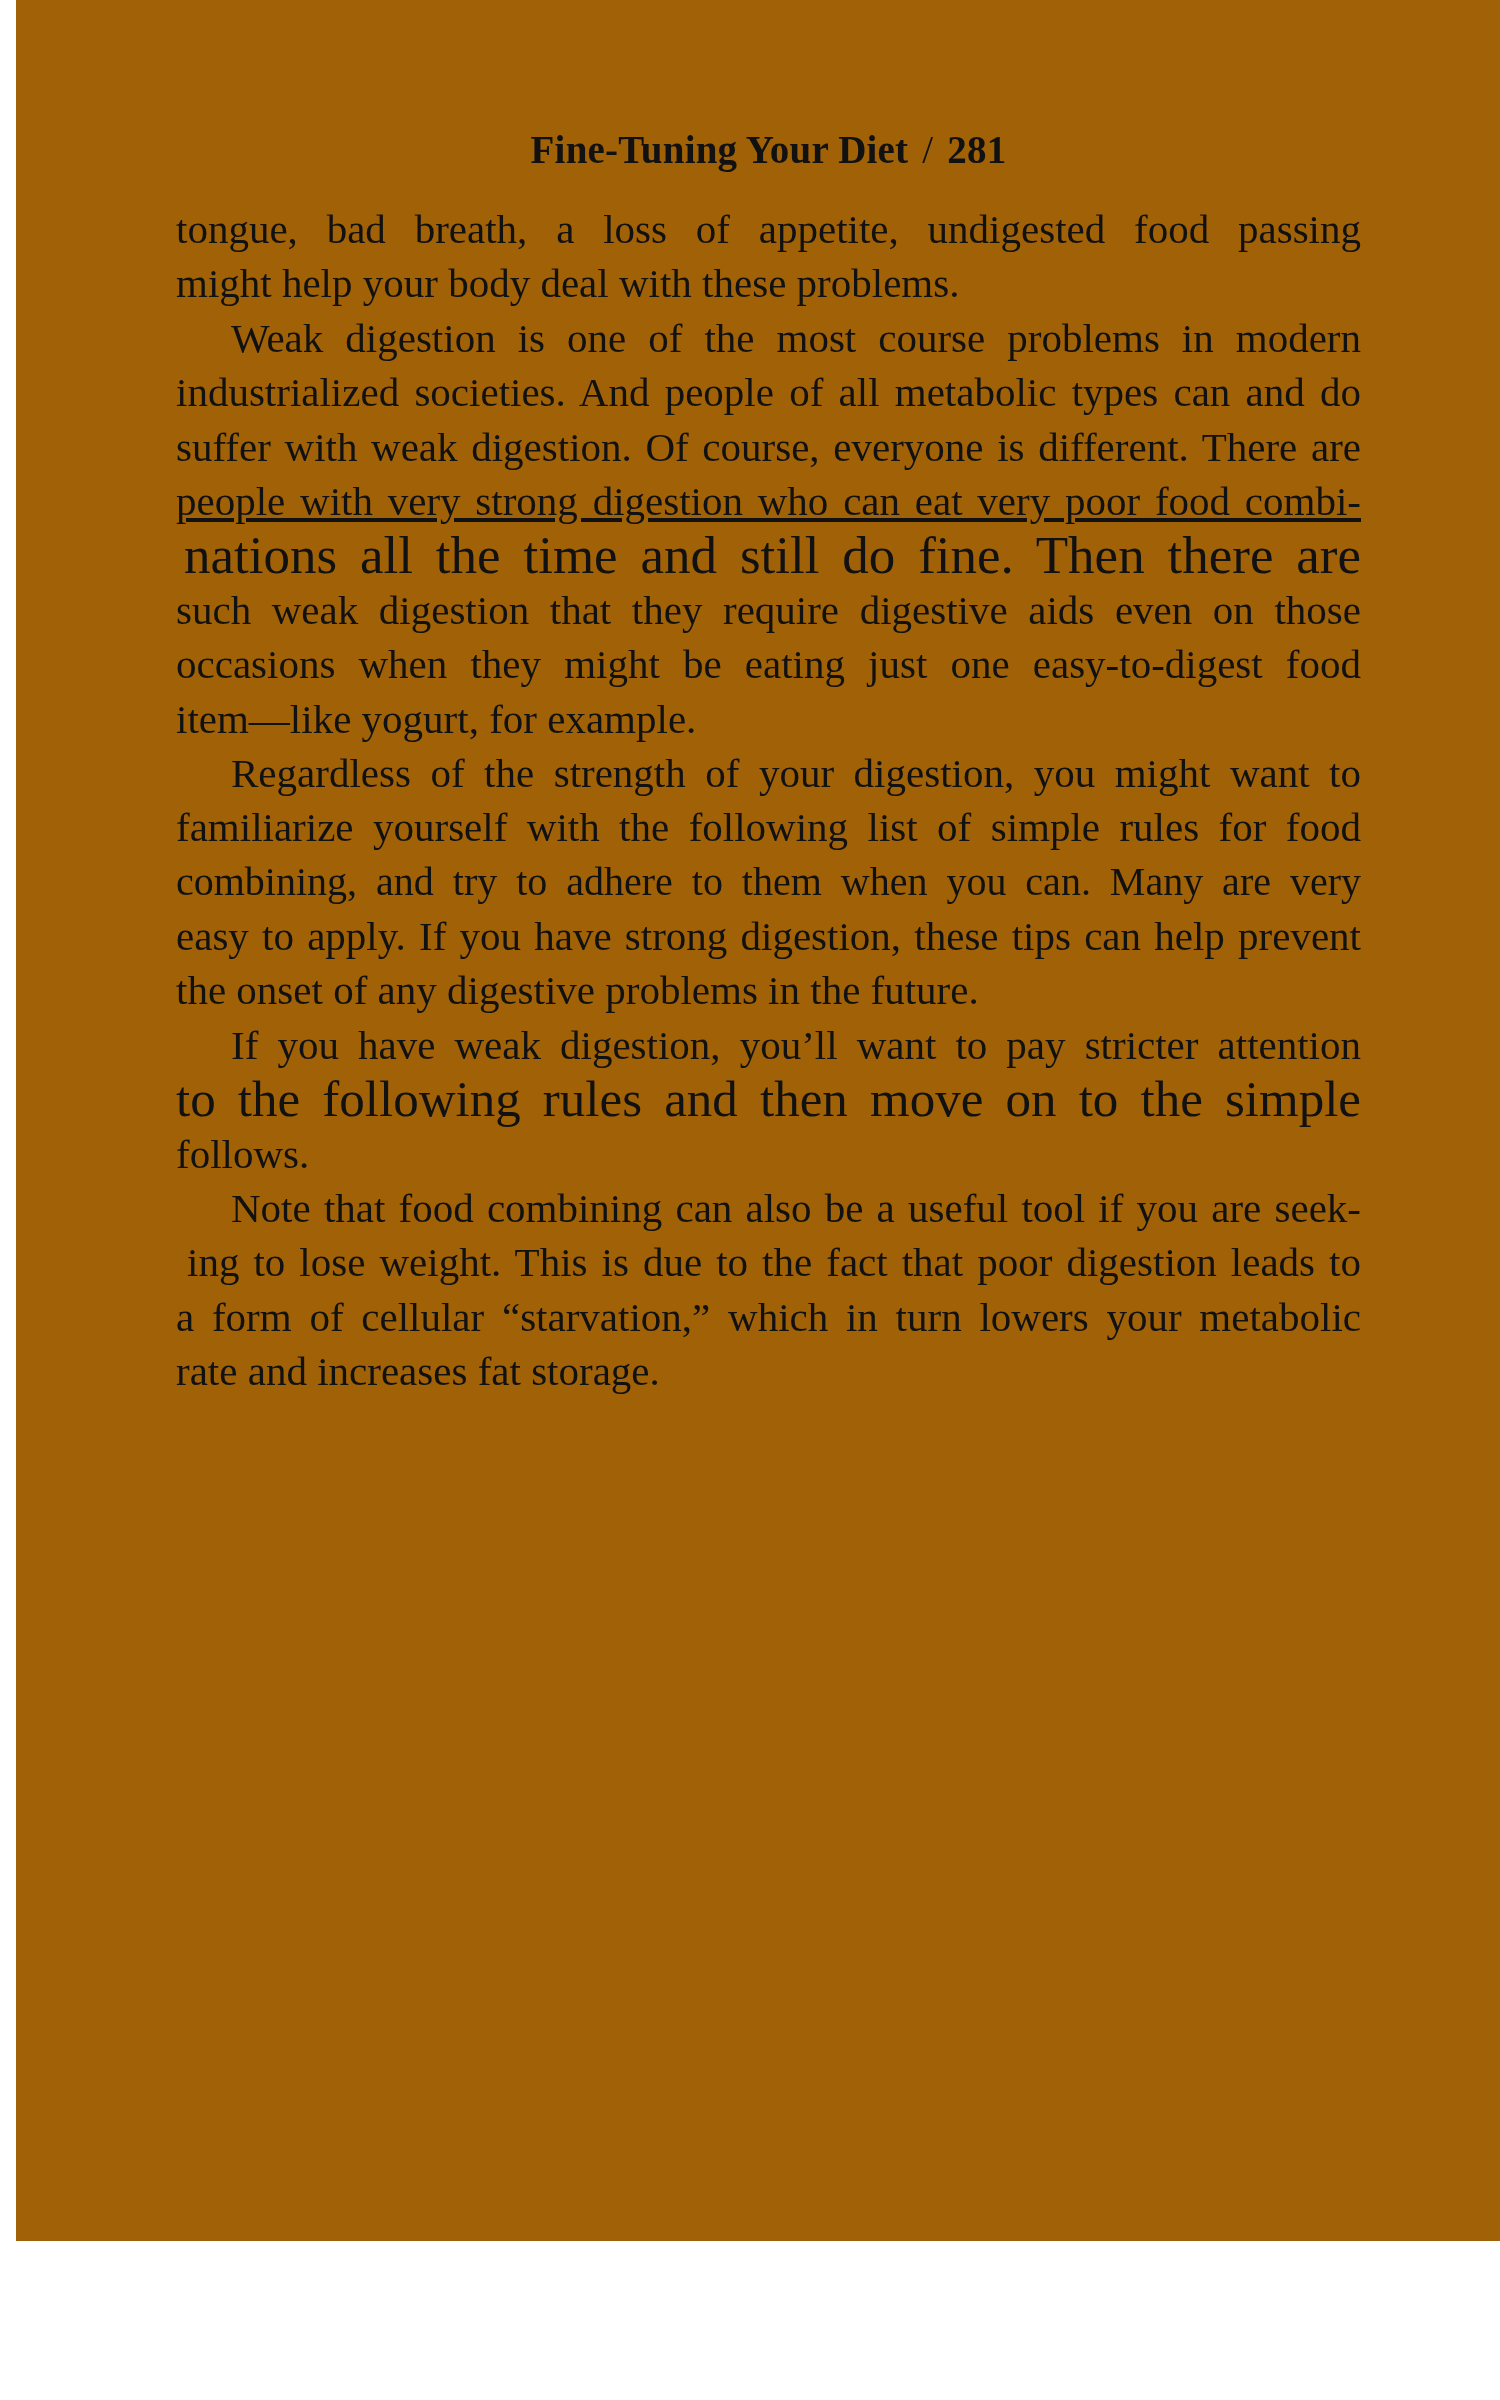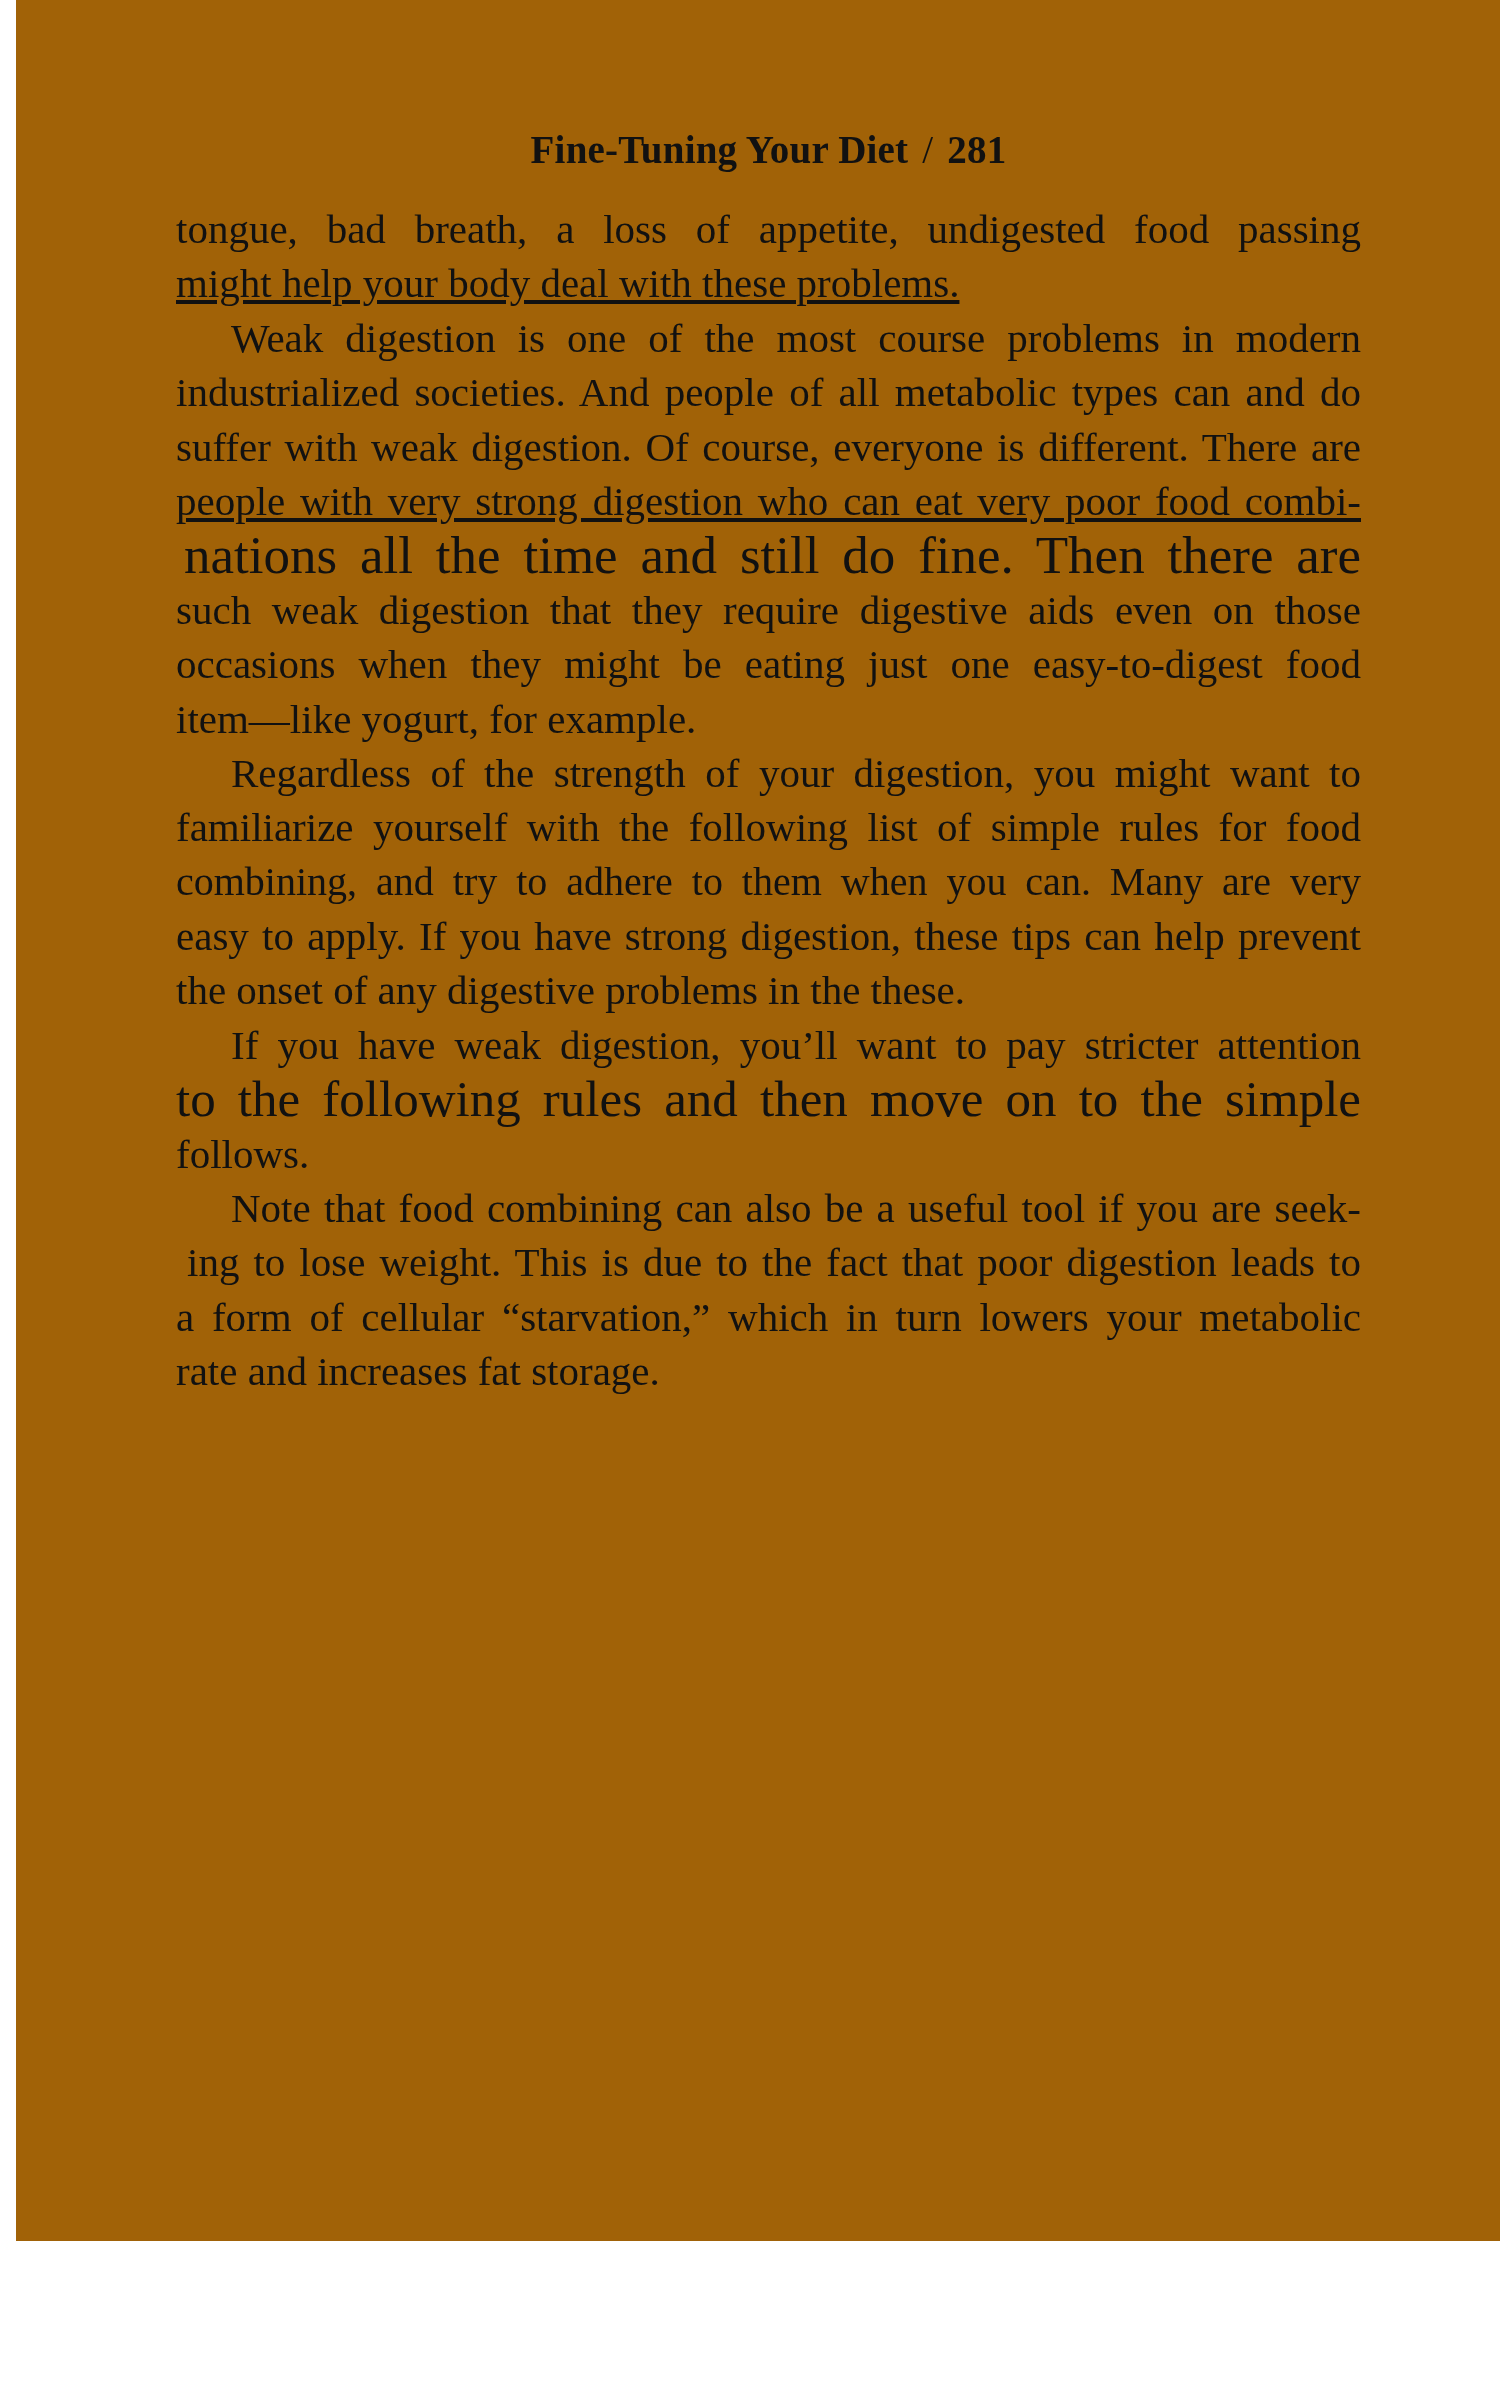--- a/index.html
+++ b/index.html
@@ -66,40 +66,40 @@
 <body>
 
 <div class="page">
 
   <div class="running-head"><span>Fine-Tuning Your Diet</span><span class="sep">/</span><span>281</span></div>
 
   <div class="body-text">
 
     <div class="paragraph">
       <span class="line" style="white-space: normal; font-size: 41px; overflow: hidden;">tongue, bad breath, a loss of appetite, undigested food passing</span>
-      <span class="line last" style="white-space: nowrap; font-size: 41px; text-decoration: underline;">might help your body deal with these problems.</span>
+      <span class="line last" style="white-space: nowrap; font-size: 41px;">might help your body deal with these problems.</span>
     </div>
 
     <div class="paragraph">
       <span class="line indent" style="white-space: normal; font-size: 41px; overflow: hidden;">Weak digestion is one of the most course problems in modern</span>
       <span class="line" style="white-space: normal; font-size: 41px; overflow: hidden;">industrialized societies. And people of all metabolic types can and do</span>
       <span class="line" style="white-space: normal; font-size: 41px; overflow: hidden;">suffer with weak digestion. Of course, everyone is different. There are</span>
       <span class="line" style="white-space: normal; font-size: 41px; overflow: hidden; text-decoration: underline;">people with very strong digestion who can eat very poor food combi-</span>
       <span class="line" style="white-space: normal; font-size: 53px; overflow: hidden; margin-left: 8px;">nations all the time and still do fine. Then there are others who have</span>
       <span class="line" style="white-space: normal; font-size: 41px; overflow: hidden;">such weak digestion that they require digestive aids even on those</span>
       <span class="line" style="white-space: normal; font-size: 41px; overflow: hidden;">occasions when they might be eating just one easy-to-digest food</span>
       <span class="line last" style="white-space: nowrap; font-size: 41px;">item—like yogurt, for example.</span>
     </div>
 
     <div class="paragraph">
       <span class="line indent" style="white-space: normal; font-size: 41px; overflow: hidden;">Regardless of the strength of your digestion, you might want to</span>
       <span class="line" style="white-space: normal; font-size: 41px; overflow: hidden;">familiarize yourself with the following list of simple rules for food</span>
       <span class="line" style="white-space: normal; font-size: 40px; overflow: hidden;">combining, and try to adhere to them when you can. Many are very</span>
       <span class="line" style="white-space: normal; font-size: 41px; overflow: hidden;">easy to apply. If you have strong digestion, these tips can help prevent</span>
-      <span class="line last" style="white-space: nowrap; font-size: 41px;">the onset of any digestive problems in the these.</span>
+      <span class="line last" style="white-space: nowrap; font-size: 41px;">the onset of any digestive problems in the future.</span>
     </div>
 
     <div class="paragraph">
       <span class="line indent" style="white-space: normal; font-size: 41px; overflow: hidden;">If you have weak digestion, you’ll want to pay stricter attention</span>
       <span class="line" style="white-space: normal; font-size: 51px; overflow: hidden;">to the following rules and then move on to the simple self-test that</span>
       <span class="line last" style="white-space: nowrap; font-size: 41px;">follows.</span>
     </div>
 
     <div class="paragraph">
       <span class="line indent" style="white-space: normal; font-size: 41px; overflow: hidden;">Note that food combining can also be a useful tool if you are seek-</span>

